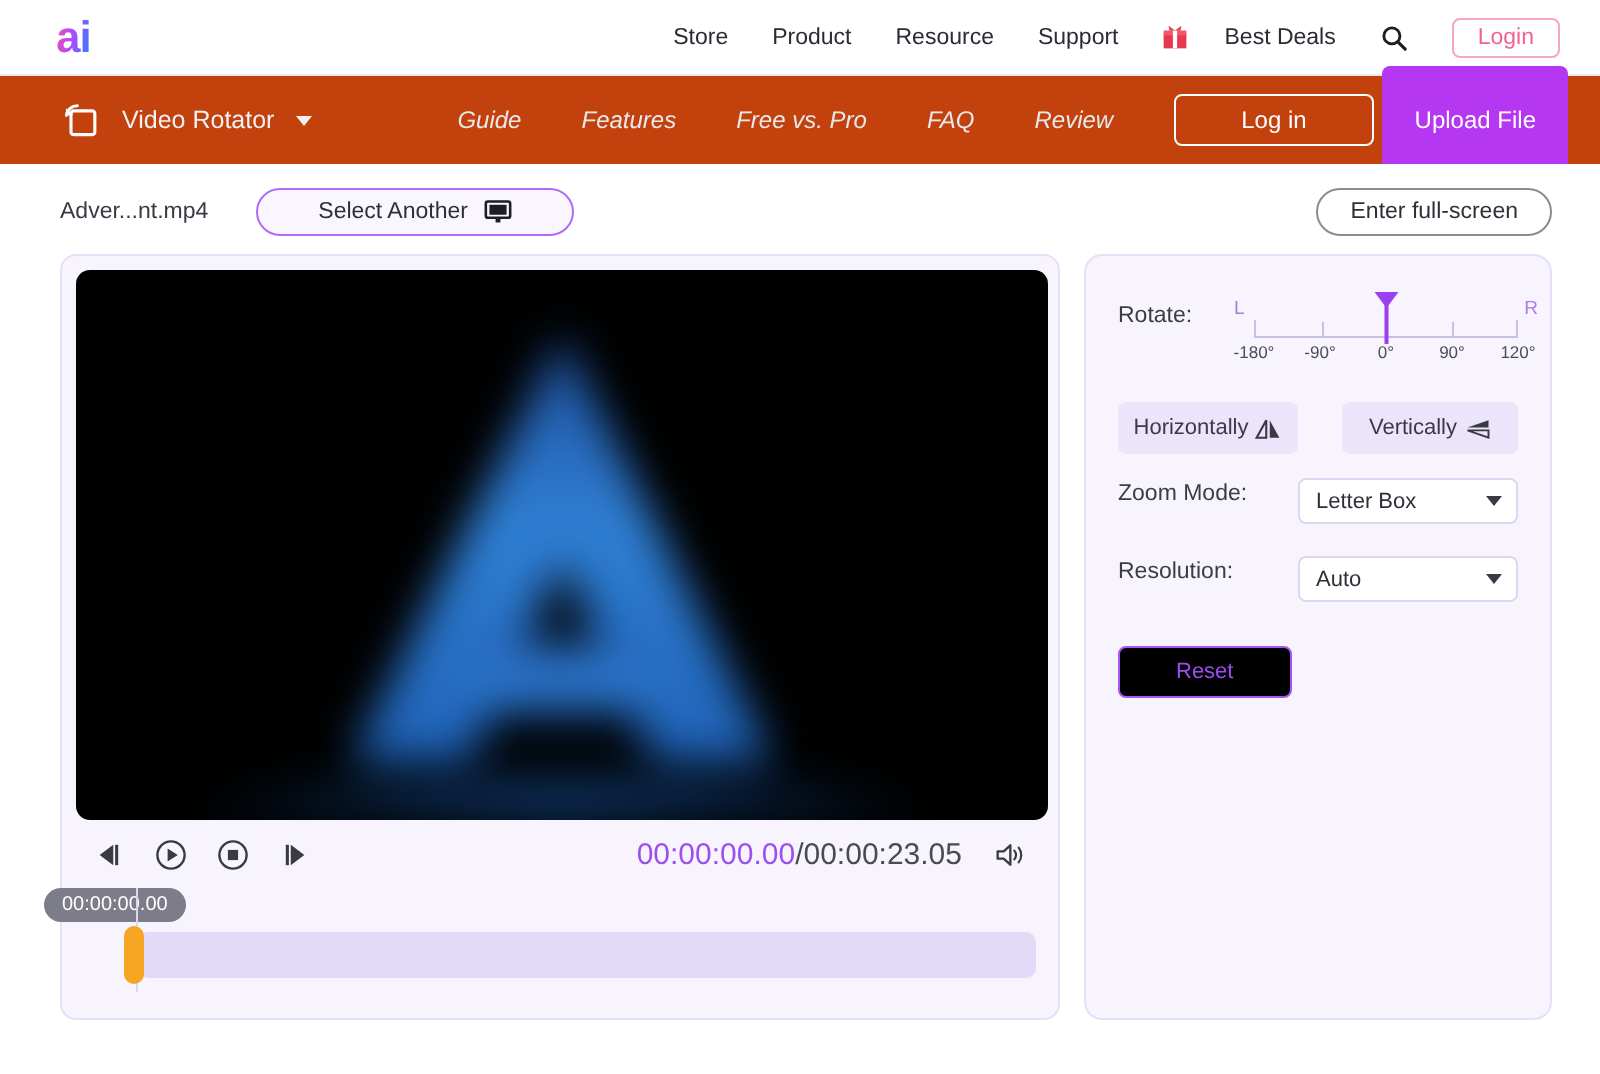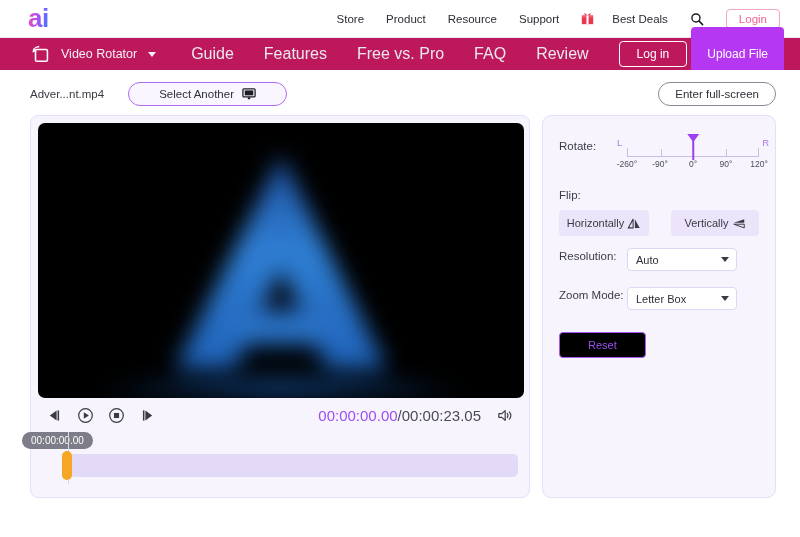--- a/index.html
+++ b/index.html
@@ -13,21 +13,21 @@
   
   .topbar {
     height: 38px; width: 100%;
     background: #ffffff;
     display: flex; align-items: center;
     border-bottom: 1px solid #e8e8ee;
     position: relative;
   }
   .logo {
     margin-left: 28px;
-    font-size: 26px;
+    font-size: 22px;
     font-weight: bold;
     letter-spacing: -0.5px;
     display: flex; align-items: baseline;
   }
   .logo .ai {
     background: linear-gradient(100deg, #ff4d9e 0%, #b14bff 45%, #2f7dff 100%);
     -webkit-background-clip: text;
     background-clip: text;
     color: transparent;
   }
@@ -44,43 +44,43 @@
   .gift-icon { width: 13px; height: 13px; display: block; }
   .search-icon { width: 14px; height: 14px; display: block; }
   .login-btn {
     border: 1px solid #f5a6c0; border-radius: 4px;
     padding: 3px 12px; font-size: 11.5px; color: #f06292;
     background: #fff; cursor: pointer;
   }
 
   
   .darknav {
-    height: 32px; width: 100%;
-    background: #be185d;
+    height: 44px; width: 100%;
+    background: #c2410c;
     display: flex; align-items: center;
     position: relative;
   }
   .tool-id {
     display: flex; align-items: center; gap: 9px; margin-left: 30px;
   }
   .rotate-tool-icon { width: 22px; height: 22px; display: block; }
   .tool-name { color: #f2f2f4; font-size: 12.5px; }
   .caret-down {
     width: 0; height: 0; border-left: 4.5px solid transparent;
     border-right: 4.5px solid transparent; border-top: 5.5px solid #f2f2f4;
     margin-left: 2px;
   }
   .darknav-links {
     margin-left: auto; display: flex; align-items: center; gap: 30px;
     margin-right: 18px;
   }
-  .darknav-links a { color: #e9e9ec; font-size: 16px; text-decoration: none; white-space: nowrap; }
+  .darknav-links a { color: #e9e9ec; font-size: 12px; text-decoration: none; white-space: nowrap; font-style: italic; }
   .login-dark {
     border: 1px solid #ffffff; border-radius: 4px; background: transparent;
-    color: #ffffff; font-size: 12px; padding: 5px 17px; cursor: pointer;
+    color: #ffffff; font-size: 12px; padding: 5px 33px; cursor: pointer;
   }
   .upload-btn {
     border: none; border-radius: 4px; background: #b537f2;
     color: #ffffff; font-size: 12px; padding: 20px 16px; cursor: pointer;
     margin-left: -14px;
   }
 
   
   .page { background: #ffffff; width: 800px; height: 455px; position: relative; }
 
@@ -170,21 +170,21 @@
 
   
   .right-pane {
     width: 234px;
     background: #f7f4fe;
     border: 1px solid #e5dffa;
     border-radius: 9px;
     padding: 22px 16px 0 16px;
     position: relative;
   }
-  .ctl-row { display: flex; align-items: flex-start; margin-bottom: 16px; }
+  .ctl-row { display: flex; align-items: flex-start; margin-bottom: 16px; justify-content: space-between; }
   .ctl-label { font-size: 11.5px; color: #3c3c46; width: 68px; flex: none; padding-top: 2px; }
 
   .slider-area { position: relative; width: 148px; padding-top: 10px; }
   .slider-line {
     position: relative; height: 9px;
     border-left: 1.2px solid #c9bfe4; border-right: 1.2px solid #c9bfe4;
     border-bottom: 1.2px solid #c9bfe4;
   }
   .slider-line .tick {
     position: absolute; top: 1px; width: 1.2px; height: 7px; background: #c9bfe4;
@@ -385,31 +385,30 @@
         <div class="slider-area">
           <span class="slider-lr l">L</span>
           <span class="slider-lr r">R</span>
           <div class="slider-line">
             <span class="tick" style="left:25%;"></span>
             <span class="tick" style="left:50%;"></span>
             <span class="tick" style="left:75%;"></span>
             <div class="thumb"></div>
           </div>
           <div class="slider-ticklabels">
-            <span style="left:0%;">-260°</span>
+            <span style="left:0%;">-180°</span>
             <span style="left:25%;">-90°</span>
             <span style="left:50%;">0°</span>
             <span style="left:75%;">90°</span>
             <span style="left:100%;">120°</span>
           </div>
         </div>
       </div>
 
       <div class="flip-row">
-        <span class="flip-label">Flip:</span>
         <div class="flip-btns">
           <button class="flip-btn">
             <span>Horizontally</span>
             <span>
               <svg class="flip-icon" viewBox="0 0 16 12" xmlns="http://www.w3.org/2000/svg">
                 <path d="M7 1 L7 11 L1.5 11 Z" fill="none" stroke="#3a3a44" stroke-width="1.2"></path>
                 <path d="M9 1 L14.5 11 L9 11 Z" fill="#3a3a44"></path>
               </svg>
             </span>
           </button>
@@ -419,32 +418,32 @@
               <svg class="flip-icon" viewBox="0 0 16 12" xmlns="http://www.w3.org/2000/svg">
                 <path d="M14 1 L2 5.2 L14 5.2 Z" fill="#3a3a44"></path>
                 <path d="M14 6.8 L2 6.8 L14 11 Z" fill="none" stroke="#3a3a44" stroke-width="1.1"></path>
               </svg>
             </span>
           </button>
         </div>
       </div>
 
       <div class="ctl-row">
+        <span class="ctl-label">Zoom Mode:</span>
+        <div class="select-box">
+          <span>Letter Box</span>
+          <span class="select-caret"></span>
+        </div>
+      </div>
+
+      <div class="ctl-row">
         <span class="ctl-label">Resolution:</span>
         <div class="select-box">
           <span>Auto</span>
           <span class="select-caret"></span>
         </div>
       </div>
 
-      <div class="ctl-row">
-        <span class="ctl-label">Zoom Mode:</span>
-        <div class="select-box">
-          <span>Letter Box</span>
-          <span class="select-caret"></span>
-        </div>
-      </div>
-
       <button class="reset-btn">Reset</button>
     </div>
   </div>
 
 </div>
 
 </body></html>

